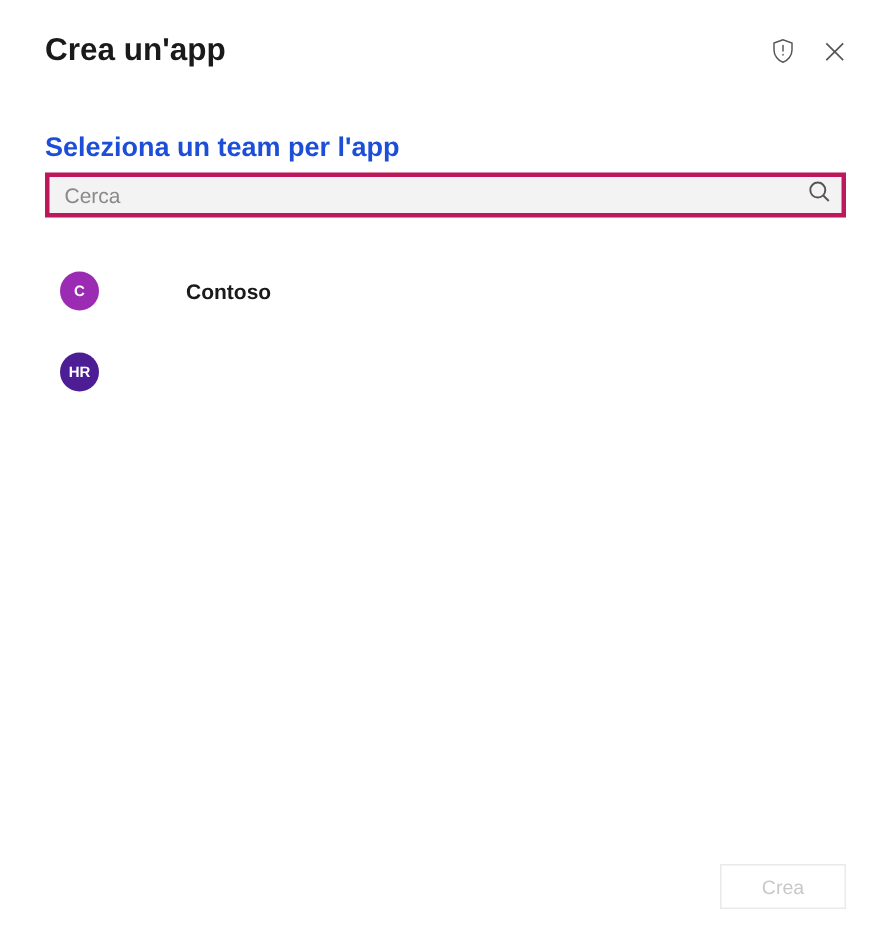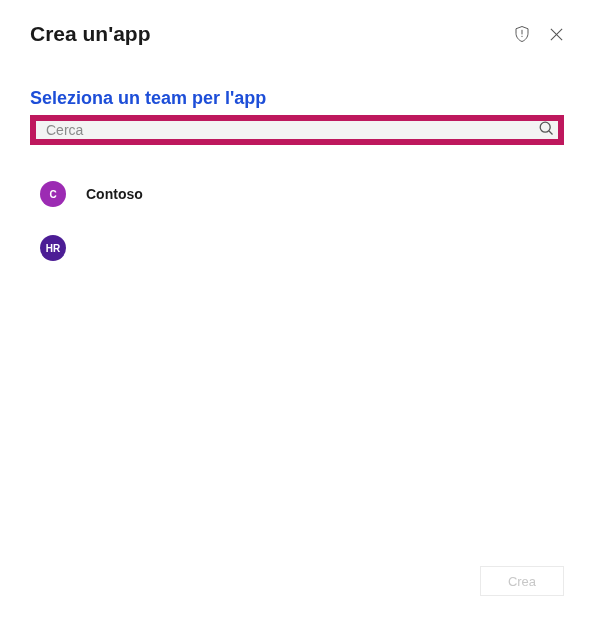--- a/index.html
+++ b/index.html
@@ -60,21 +60,21 @@
     margin-bottom: 16px;
   }
   .search-wrap {
     position: relative;
     width: 100%;
   }
   .search-input {
     width: 100%;
     height: 30px;
     background: #f3f3f3;
-    border: 6px solid #be185d;
+    border: 3px solid #be185d;
     padding: 0 59px 0 10px;
     font-size: 14px;
     color: #333;
     outline: none;
     font-family: inherit;
   }
   .search-input::placeholder {
     color: #8a8a8a;
   }
   .search-icon-wrap {
@@ -105,24 +105,25 @@
     justify-content: center;
     font-size: 10px;
     font-weight: 600;
     color: #fff;
     flex-shrink: 0;
   }
   .team-name {
     font-size: 14px;
     color: #1a1a1a;
     font-weight: 600;
+    margin-left: 38px;
   }
   .footer {
     position: absolute;
-    bottom: 28px;
+    bottom: 18px;
     right: 30px;
   }
   .create-btn {
     min-width: 84px;
     height: 30px;
     border: 1px solid #eaeaea;
     background: #fff;
     color: #c8c8c8;
     font-size: 13px;
     font-family: inherit;

